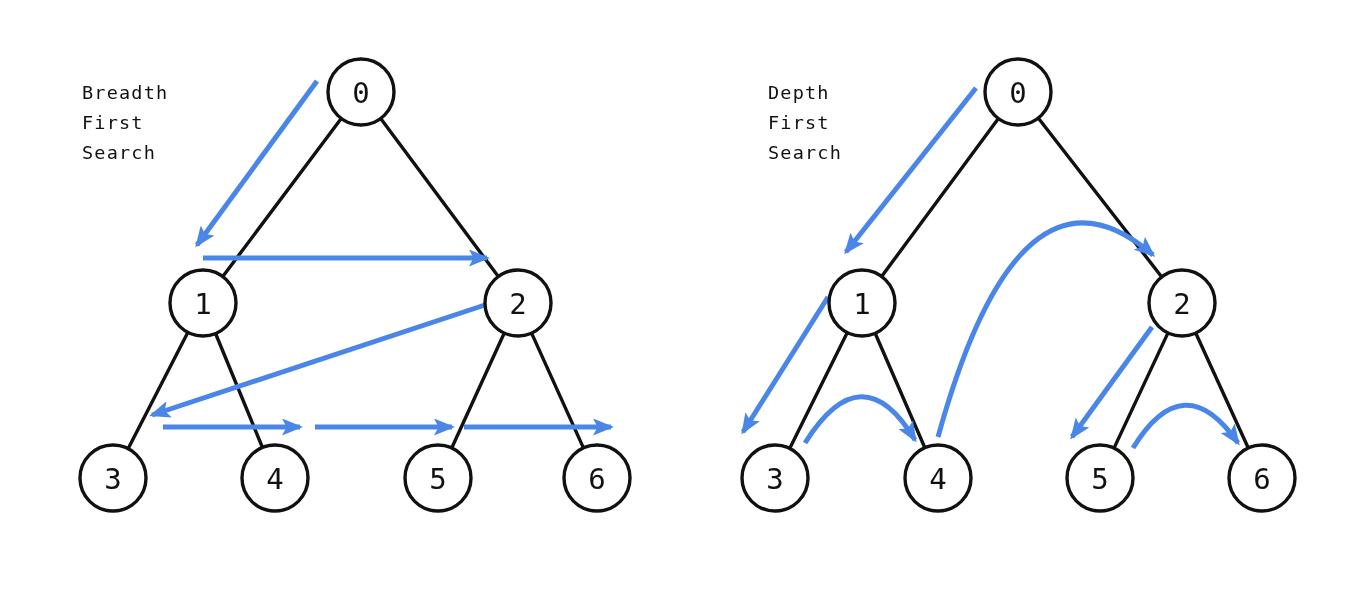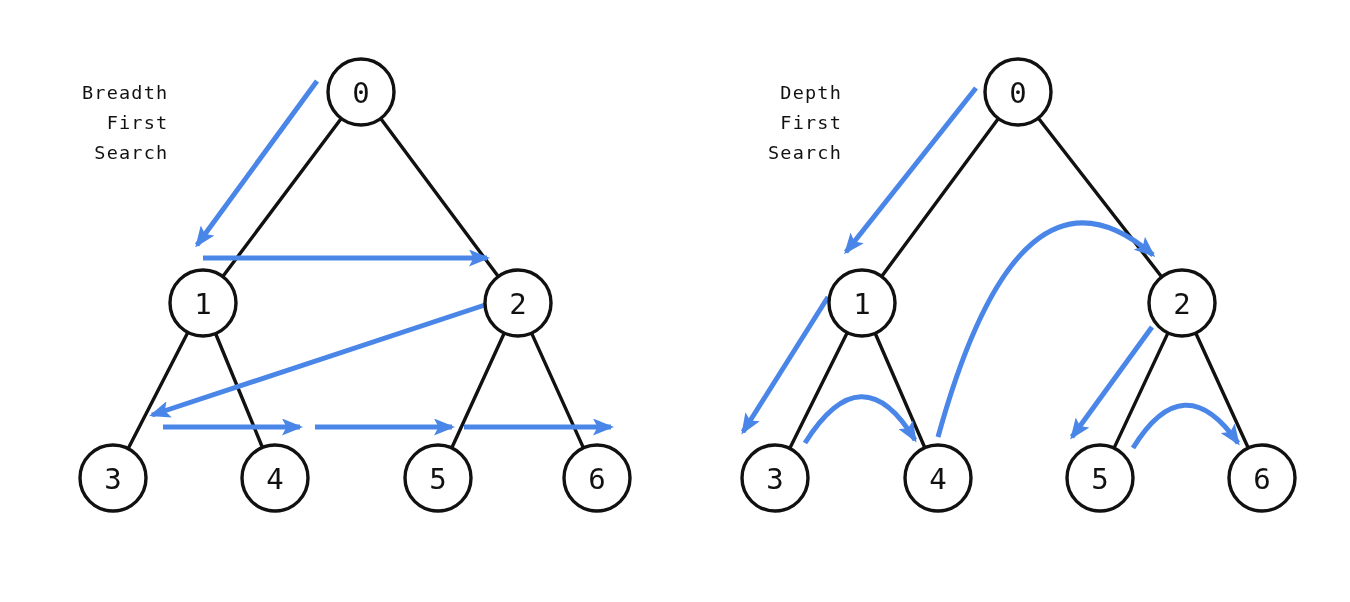--- a/index.html
+++ b/index.html
@@ -45,21 +45,20 @@
     font-size: 29px;
     fill: #111111;
     text-anchor: middle;
     dominant-baseline: central;
   }
   .caption-text {
     font-family: "DejaVu Sans Mono", "Liberation Mono", monospace;
     font-size: 18.5px;
     fill: #111111;
     letter-spacing: 1.2px;
-    text-align: right;
   }
 </style>
 </head>
 <body>
 
 <div id="page">
   <svg class="diagram-svg" viewBox="0 0 1350 602">
     <defs>
       <marker id="arrowhead-blue" markerWidth="4.2" markerHeight="3.4" refX="3.6" refY="1.7" orient="auto" markerUnits="strokeWidth">
         <path d="M0,0 L4.2,1.7 L0,3.4 L0.9,1.7 Z" fill="#4a86e8"></path>

